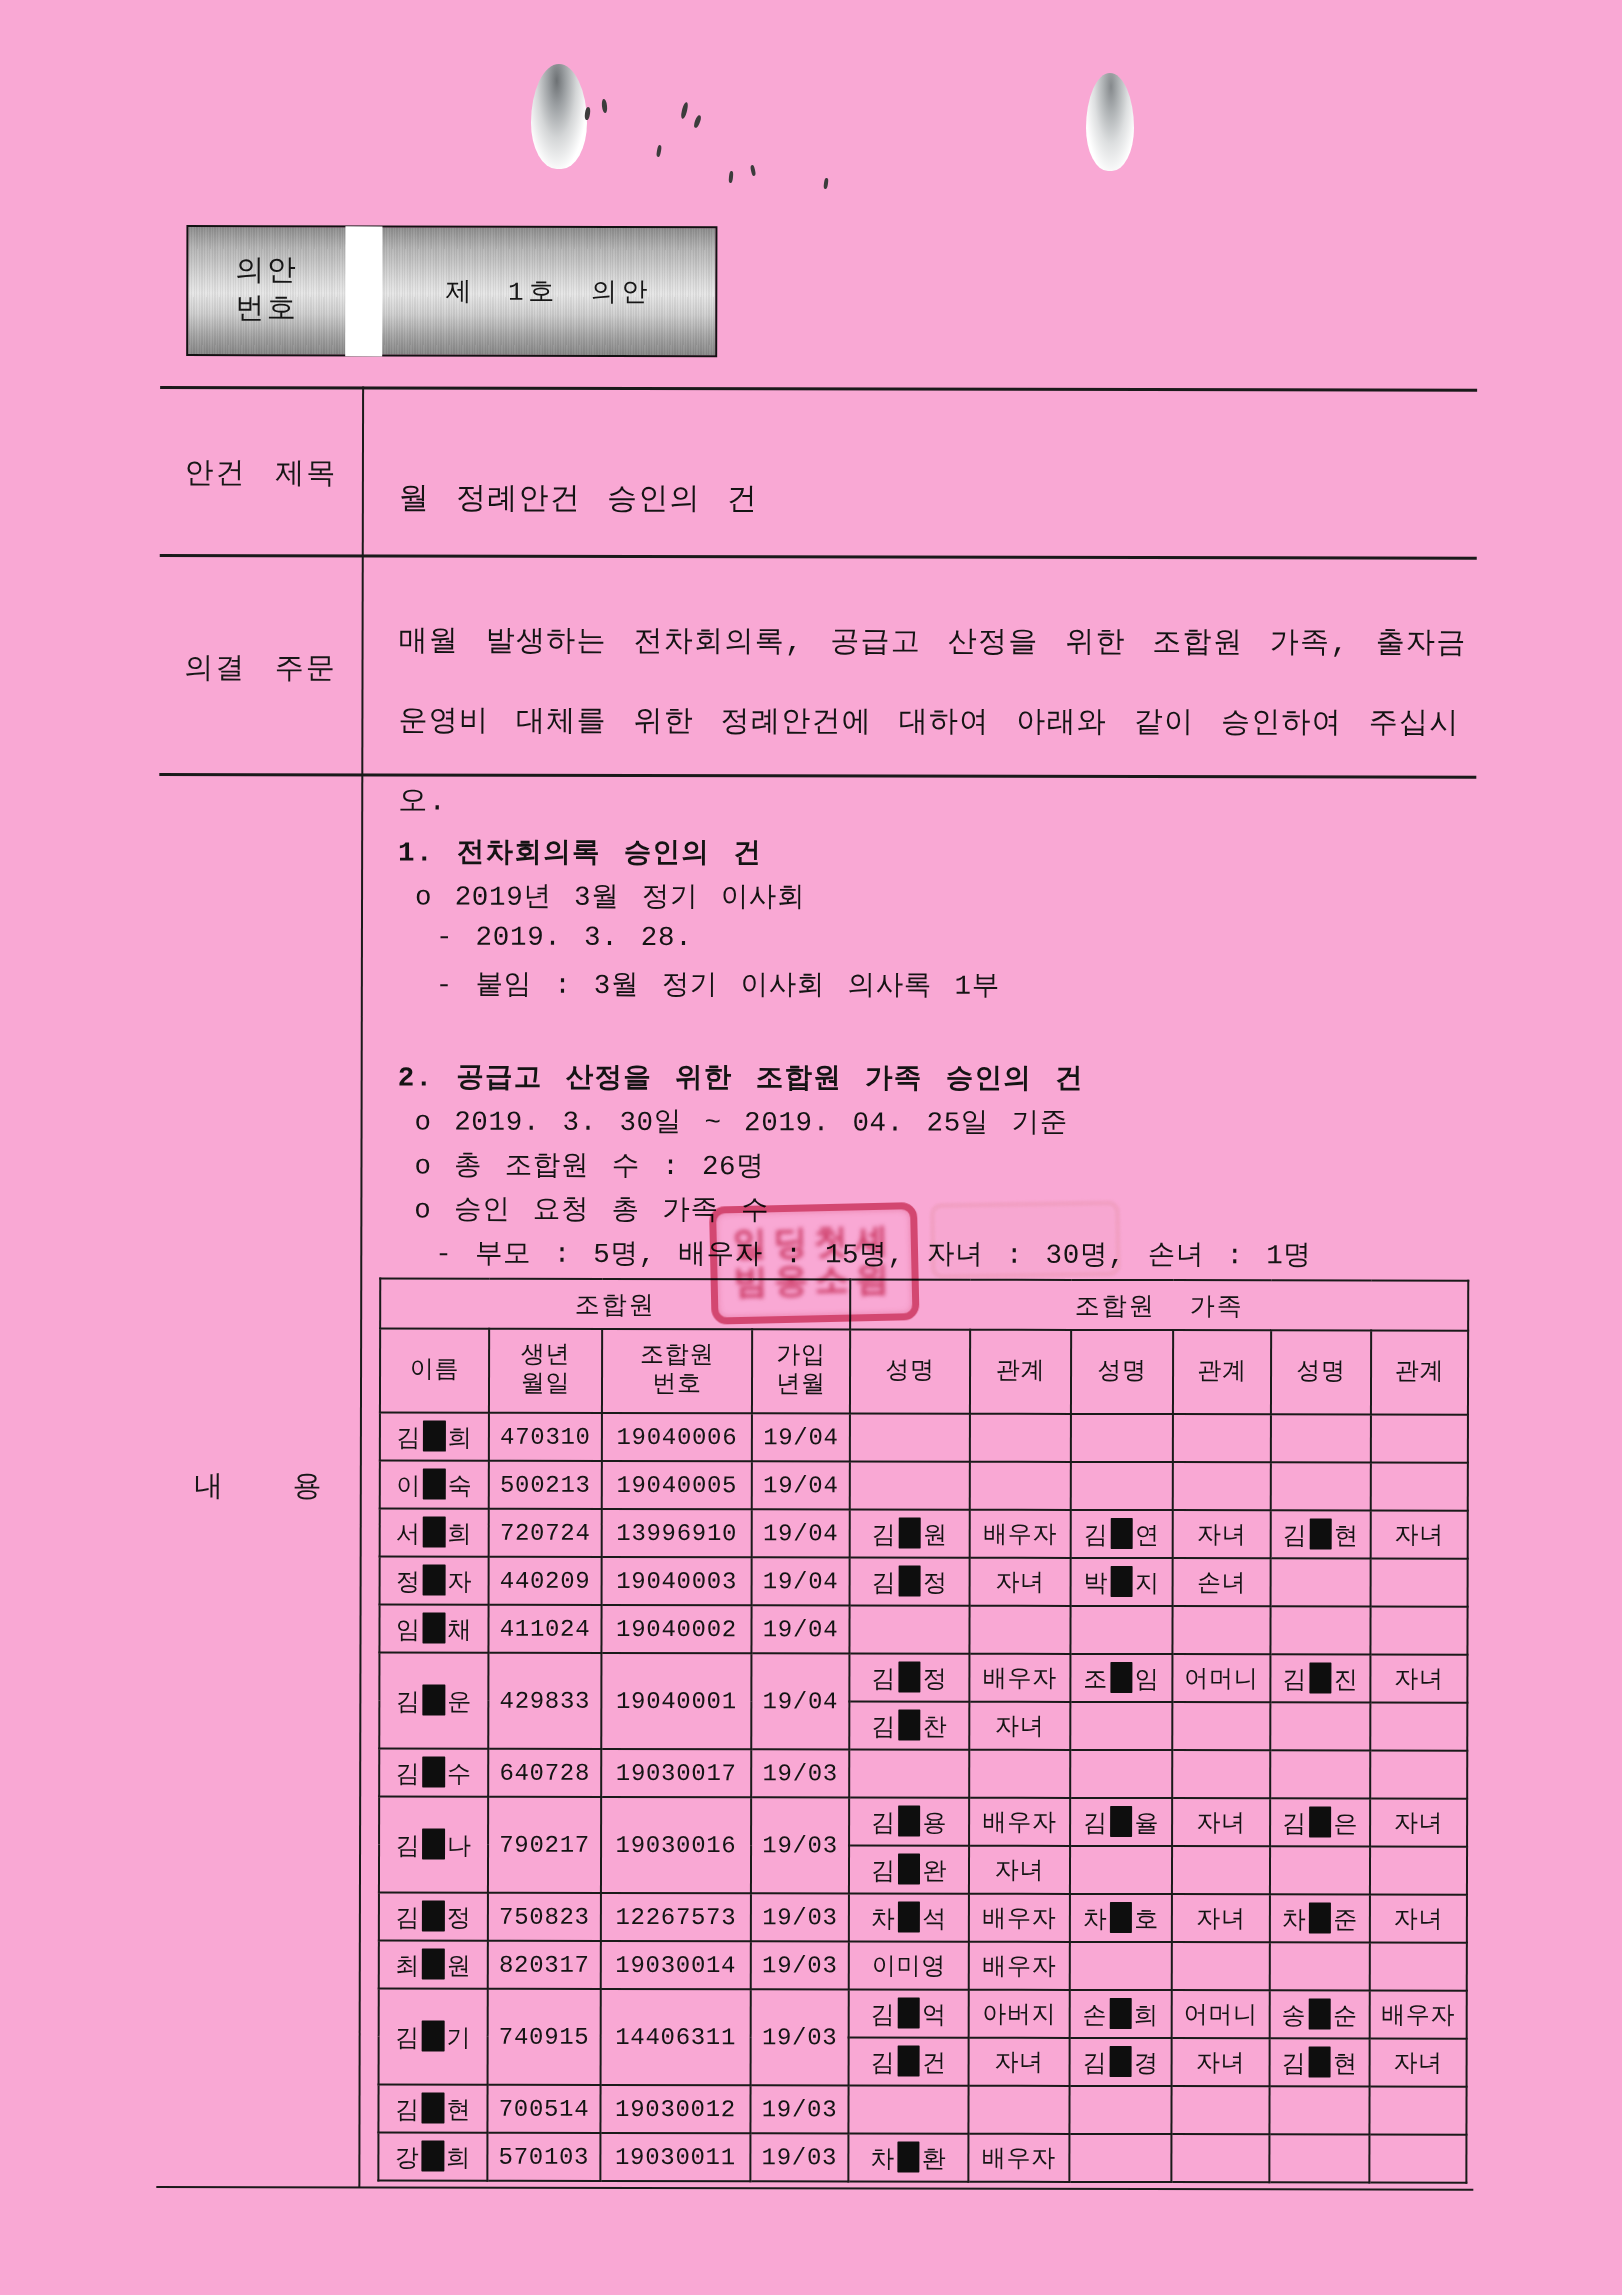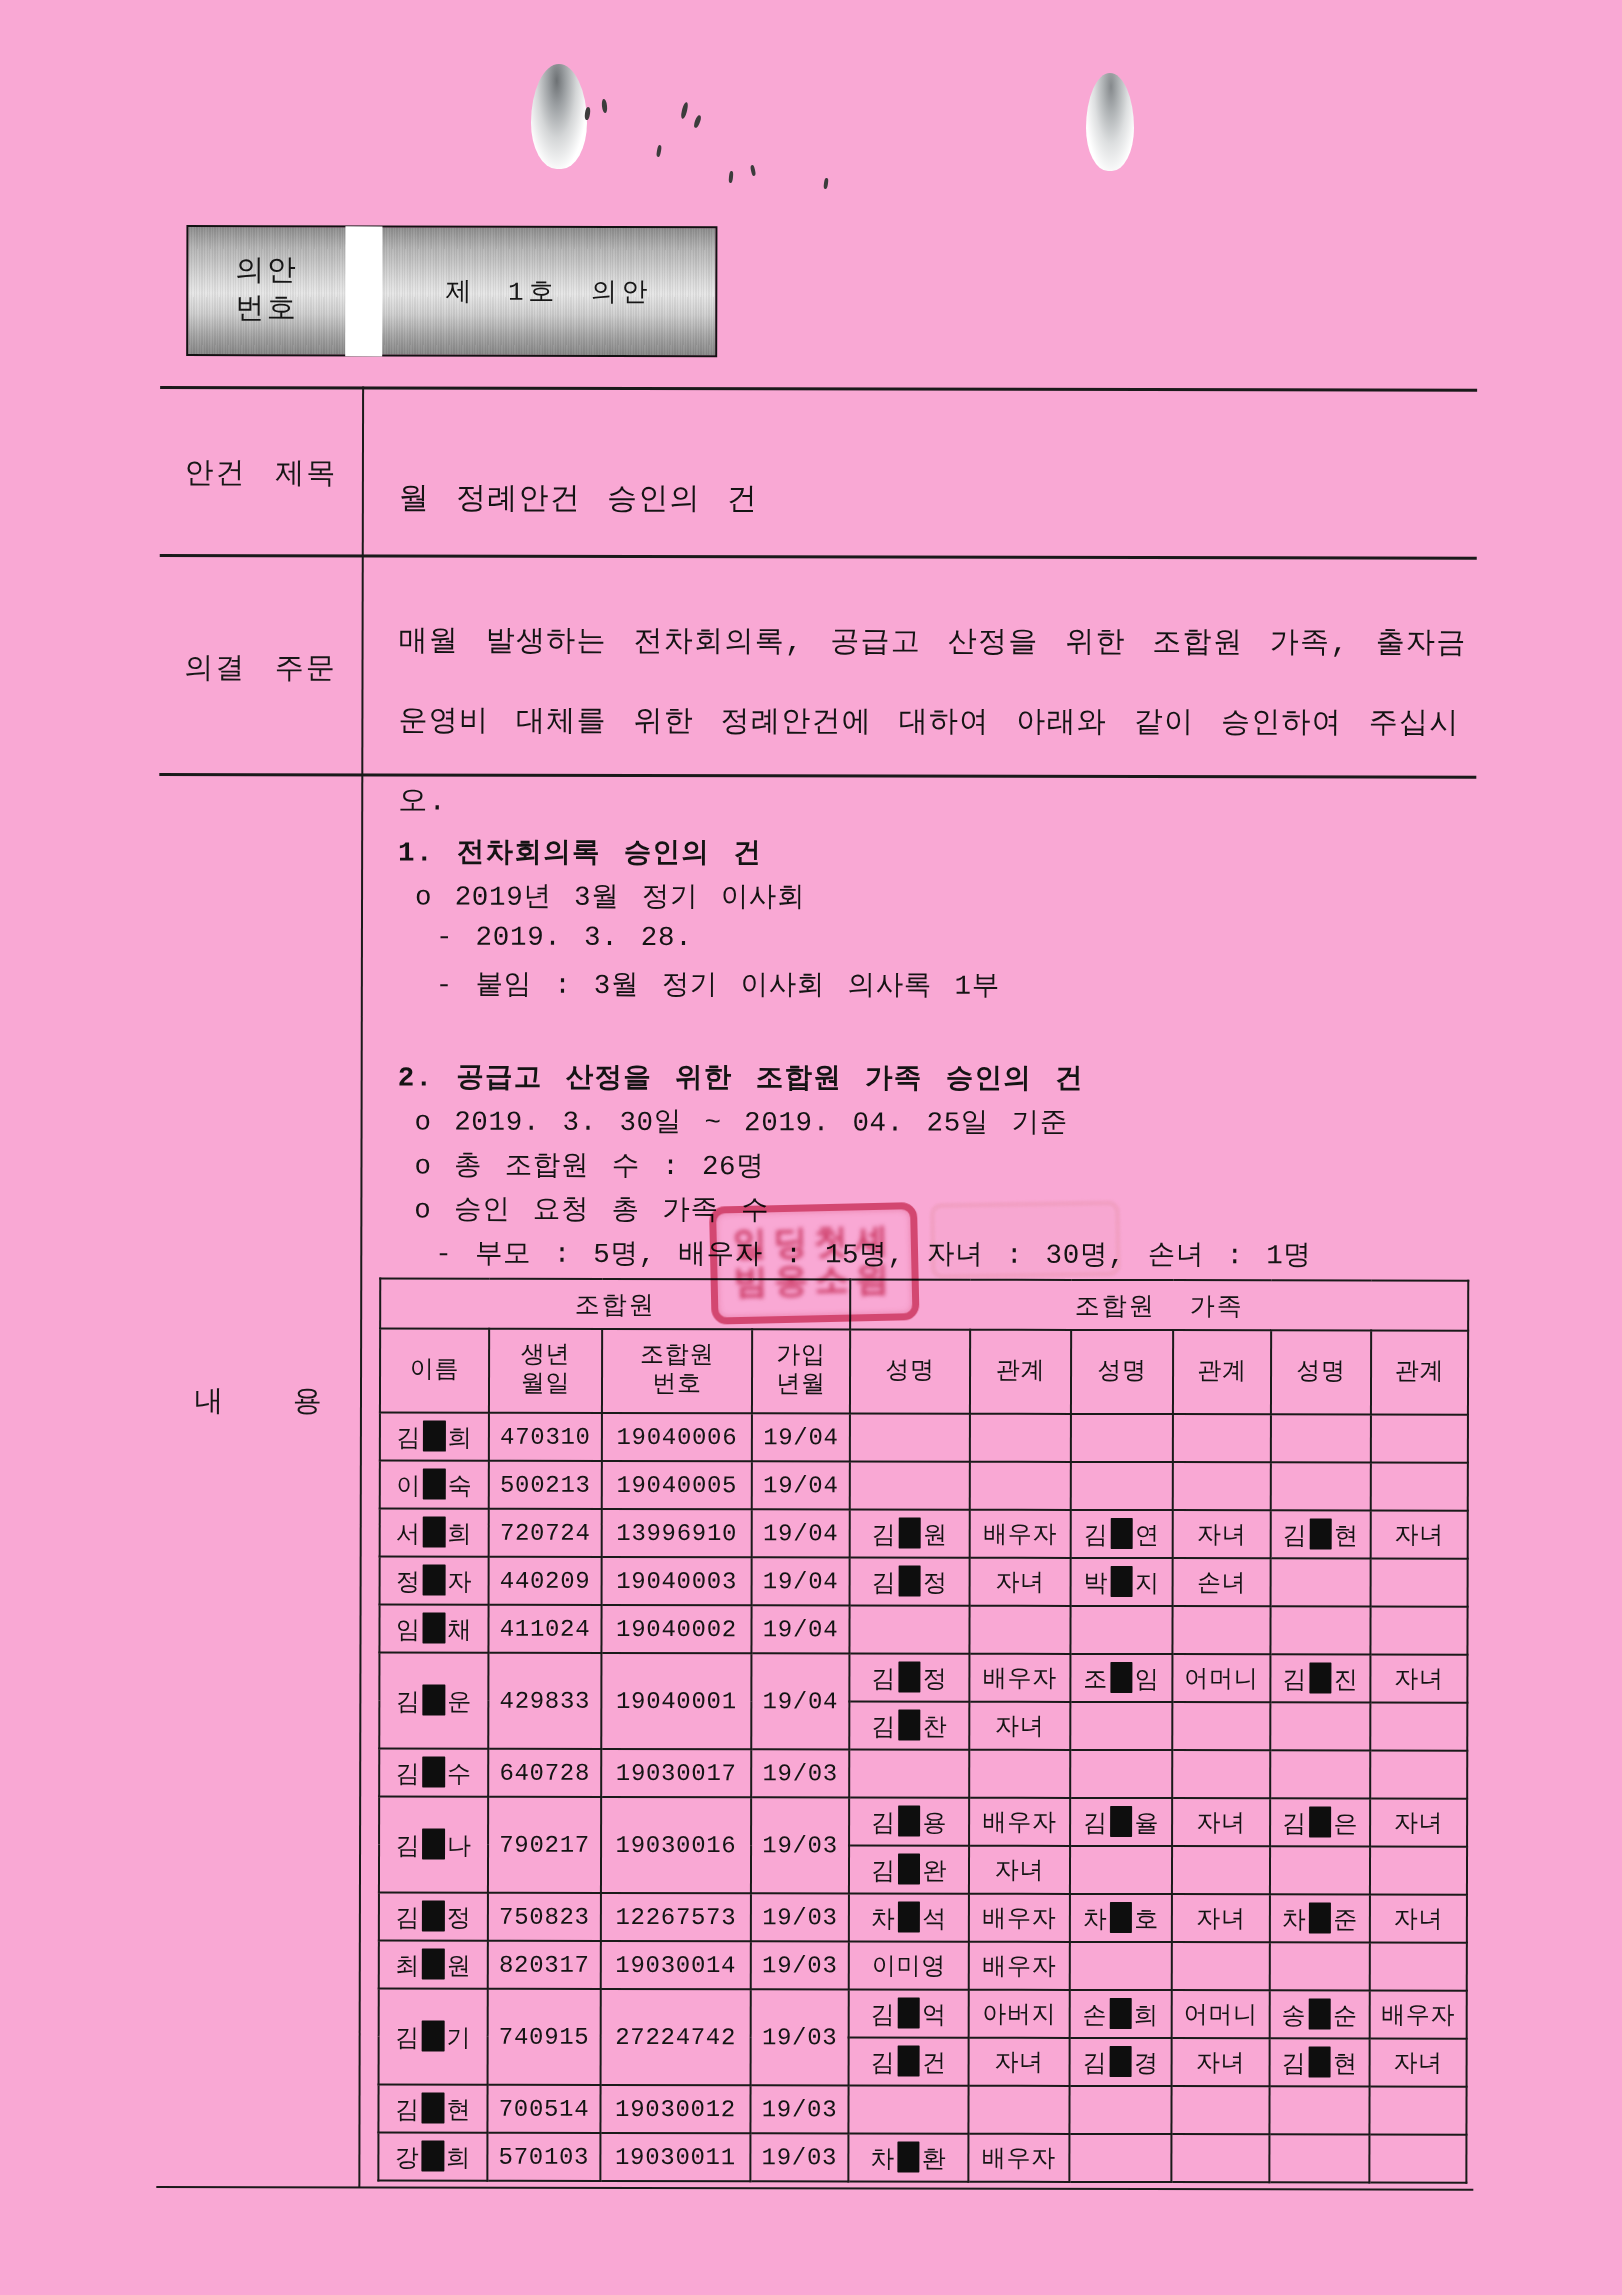--- a/index.html
+++ b/index.html
@@ -130,21 +130,21 @@
 
     <div class="row-label" style="top:454px;text-align:center;">안건 제목</div>
     <div class="cell-text" style="left:398px;top:478px;">월 정례안건 승인의 건</div>
 
     <div class="row-label" style="top:649px;">의결 주문</div>
     <div class="res">
       <div class="l1">매월 발생하는 전차회의록, 공급고 산정을 위한 조합원 가족, 출자금</div>
       <div class="l2">운영비 대체를 위한 정례안건에 대하여 아래와 같이 승인하여 주십시오.</div>
     </div>
 
-    <div class="row-label" style="top:1382px; word-spacing:48px;">내 용</div>
+    <div class="row-label" style="top:1467px; word-spacing:48px;">내 용</div>
     <div class="content-list" id="content-list">
         <div class="item h">1. 전차회의록 승인의 건</div>
         <div class="item ind1">o 2019년 3월 정기 이사회</div>
         <div class="item ind2">- 2019. 3. 28.</div>
         <div class="item ind2">- 붙임 : 3월 정기 이사회 의사록 1부</div>
         <div class="item h gap">2. 공급고 산정을 위한 조합원 가족 승인의 건</div>
         <div class="item ind1">o 2019. 3. 30일 ~ 2019. 04. 25일 기준</div>
         <div class="item ind1">o 총 조합원 수 : 26명</div>
         <div class="item ind1">o 승인 요청 총 가족 수</div>
         <div class="item ind2">- 부모 : 5명, 배우자 : 15명, 자녀 : 30명, 손녀 : 1명</div>
@@ -317,21 +317,21 @@
             <td>이미영</td>
             <td>배우자</td>
             <td></td>
             <td></td>
             <td></td>
             <td></td>
           </tr>
           <tr>
             <td rowspan="2">김<span class="redact"></span>기</td>
             <td rowspan="2">740915</td>
-            <td rowspan="2">27224742</td>
+            <td rowspan="2">14406311</td>
             <td rowspan="2">19/03</td>
             <td>김<span class="redact"></span>억</td>
             <td>아버지</td>
             <td>손<span class="redact"></span>희</td>
             <td>어머니</td>
             <td>송<span class="redact"></span>순</td>
             <td>배우자</td>
           </tr>
           <tr>
             <td>김<span class="redact"></span>건</td>

